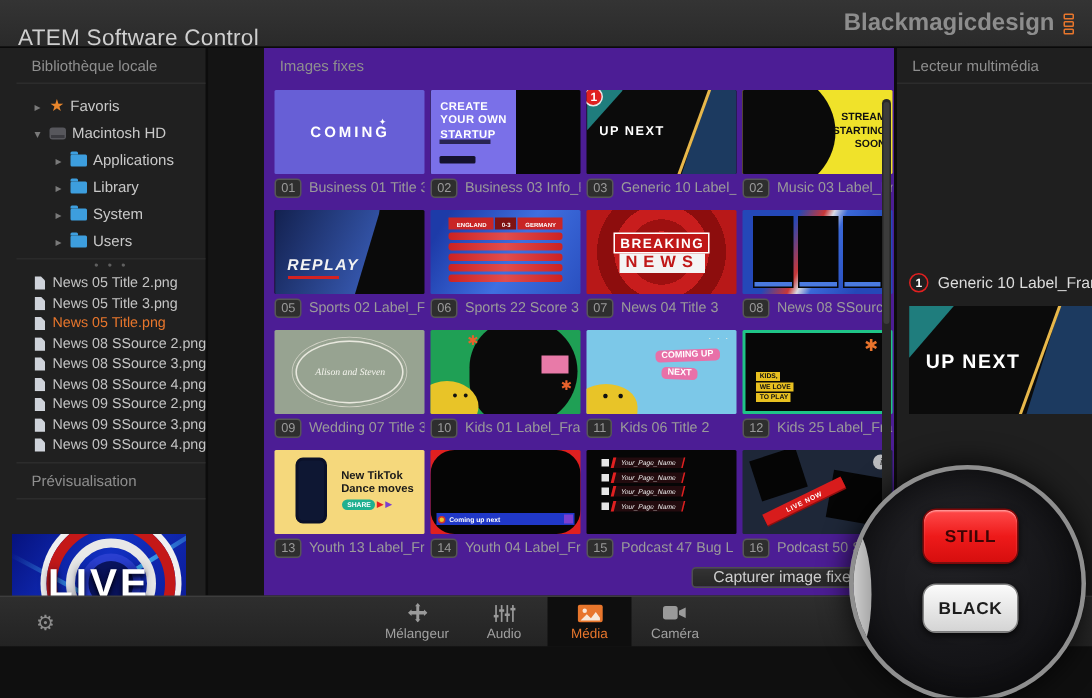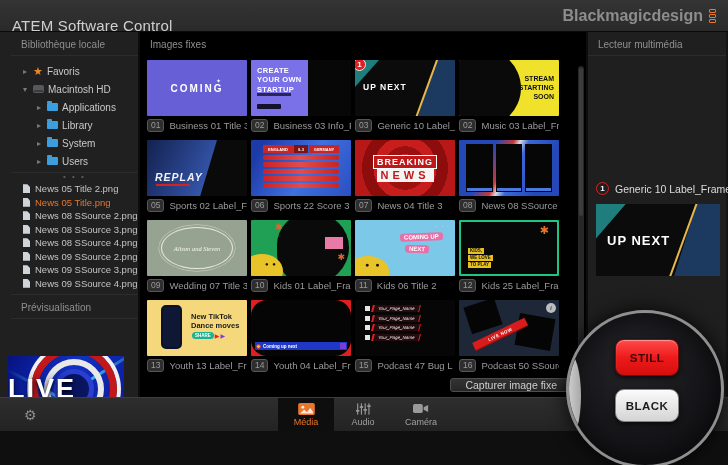--- a/index.html
+++ b/index.html
@@ -46,27 +46,27 @@
   .preview-h { border-top:1px solid #2c2c2c; margin-top:2px; }
   .preview-art { position:absolute; left:8px; top:324px; width:116px; height:66px;
     background:linear-gradient(125deg,#06127e 0%,#1230c2 45%,#0a1890 100%); overflow:hidden; }
   .preview-art .streak { position:absolute; left:-10px; top:30px; width:160px; height:3px;
     background:linear-gradient(90deg,transparent,#4fd0ff,transparent); transform:rotate(-32deg); }
   .preview-art .streak2 { top:50px; transform:rotate(28deg); }
   .ring { position:absolute; border-radius:50%; }
   .r1 { left:23px; top:-10px; width:86px; height:86px; border:7px solid #c41818; box-shadow:0 0 0 4px #f0f0f0; }
   .r2 { left:36px; top:3px; width:60px; height:60px; border:6px solid #e8e8e8; }
   .r3 { left:46px; top:13px; width:40px; height:40px; background:#0a1560; border:5px solid #2a3fd0; }
-  .live-txt { position:absolute; left:0; right:0; top:18px; color:#fff;
+  .live-txt { position:absolute; left:0; right:0; top:18px; text-align:center; color:#fff;
     font-size:27px; font-weight:bold; letter-spacing:2px;
     text-shadow:0 2px 3px rgba(0,0,10,.9), 0 0 8px rgba(0,0,40,.7); }
   .gear { position:absolute; left:22px; bottom:-26px; color:#8d8d8d; font-size:15px; }
 
   
-  .center { width:446px; height:365px; background:#000000; position:relative; }
+  .center { width:446px; height:365px; background:#4c1d95; position:relative;margin-left:37px; }
   .grid { display:grid; grid-template-columns:repeat(4,100px); gap:8px 4px; padding:5px 0 0 7px; }
   .cell { width:100px; }
   .thumb { position:relative; width:100px; height:56px; background:#000; overflow:hidden;
     border-radius:1px; }
   .meta { display:flex; align-items:center; gap:5px; margin-top:3px; height:13px; }
   .num { border:1px solid #565656; background:#2e2e2e; color:#9a9a9a; font-size:8.5px;
     border-radius:3px; padding:0 3px; line-height:11px; }
   .lbl { color:#9a9a9a; font-size:9.5px; white-space:nowrap; overflow:hidden;text-align:center; }
   .pre { white-space:pre-line; }
   .badge { position:absolute; top:-2px; left:-2px; width:13px; height:13px; border-radius:50%;
@@ -308,20 +308,24 @@
         </div>
       </div>
 
       <div class="splitter">• • •</div>
 
       <div class="files">
         <div class="frow">
             <span class="doc"></span>
             <span>News 05 Title 2.png</span>
           </div>
+        <div class="frow">
+            <span class="doc"></span>
+            <span>News 05 Title 3.png</span>
+          </div>
         <div class="frow sel">
             <span class="doc"></span>
             <span>News 05 Title.png</span>
           </div>
         <div class="frow">
             <span class="doc"></span>
             <span>News 08 SSource 2.png</span>
           </div>
         <div class="frow">
             <span class="doc"></span>
@@ -621,47 +625,55 @@
           <div class="bandblue"></div>
           <div class="goldline" style="right:30%"></div>
         <span class="a">UP NEXT</span>
       </div>
     </aside>
   </div>
 
   <footer class="tabbar">
     <span class="gear">⚙</span>
     <div class="tabs">
-      <div class="tab active">
+      <div class="tab">
         <span class="ticon">
-          <svg width="17" height="12" viewBox="0 0 18 13">
-              <rect width="18" height="13" rx="2" fill="#e8762c"></rect>
-              <circle cx="5" cy="4.5" r="1.6" fill="#f8e8d8"></circle>
-              <path d="M2 11.5L6.5 7l3 3 3.5-4.5 3 4v2z" fill="#f8e8d8"></path>
+          <svg width="13" height="13" viewBox="0 0 16 16">
+              <path fill="#9a9a9a" d="M8 0l2.2 2.6H9.2v3.9h3.9V5.3L16 8l-2.9 2.7V9.5H9.2v3.9h1L8 16l-2.2-2.6h1V9.5H2.9v1.2L0 8l2.9-2.7v1.2h3.9V2.6h-1z"></path>
             </svg>
         </span>
-        <span>Média</span>
+        <span>Mélangeur</span>
       </div>
       <div class="tab">
         <span class="ticon">
           <svg width="15" height="12" viewBox="0 0 16 12">
               <g fill="#9a9a9a">
                 <rect x="1.2" width="1.2" height="12"></rect>
                 <rect x="0" y="7" width="3.6" height="1.8"></rect>
                 <rect x="5.2" width="1.2" height="12"></rect>
                 <rect x="4" y="3" width="3.6" height="1.8"></rect>
                 <rect x="9.2" width="1.2" height="12"></rect>
                 <rect x="8" y="6" width="3.6" height="1.8"></rect>
                 <rect x="13.2" width="1.2" height="12"></rect>
                 <rect x="12" y="2" width="3.6" height="1.8"></rect>
               </g>
             </svg>
         </span>
         <span>Audio</span>
       </div>
+      <div class="tab active">
+        <span class="ticon">
+          <svg width="17" height="12" viewBox="0 0 18 13">
+              <rect width="18" height="13" rx="2" fill="#e8762c"></rect>
+              <circle cx="5" cy="4.5" r="1.6" fill="#f8e8d8"></circle>
+              <path d="M2 11.5L6.5 7l3 3 3.5-4.5 3 4v2z" fill="#f8e8d8"></path>
+            </svg>
+        </span>
+        <span>Média</span>
+      </div>
       <div class="tab">
         <span class="ticon">
           <svg width="16" height="11" viewBox="0 0 18 12">
               <rect x="0" y="1" width="11" height="10" rx="2" fill="#9a9a9a"></rect>
               <path d="M12 4.5L17 2v8l-5-2.5z" fill="#9a9a9a"></path>
             </svg>
         </span>
         <span>Caméra</span>
       </div>
     </div>

